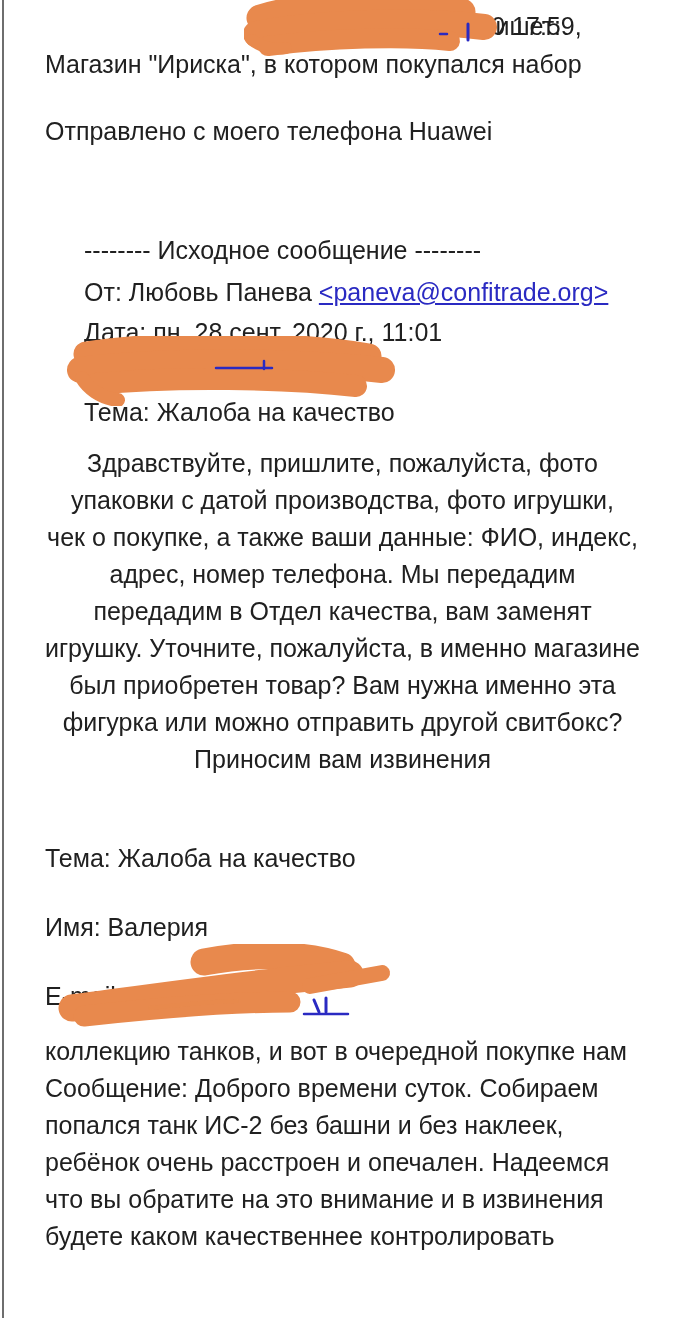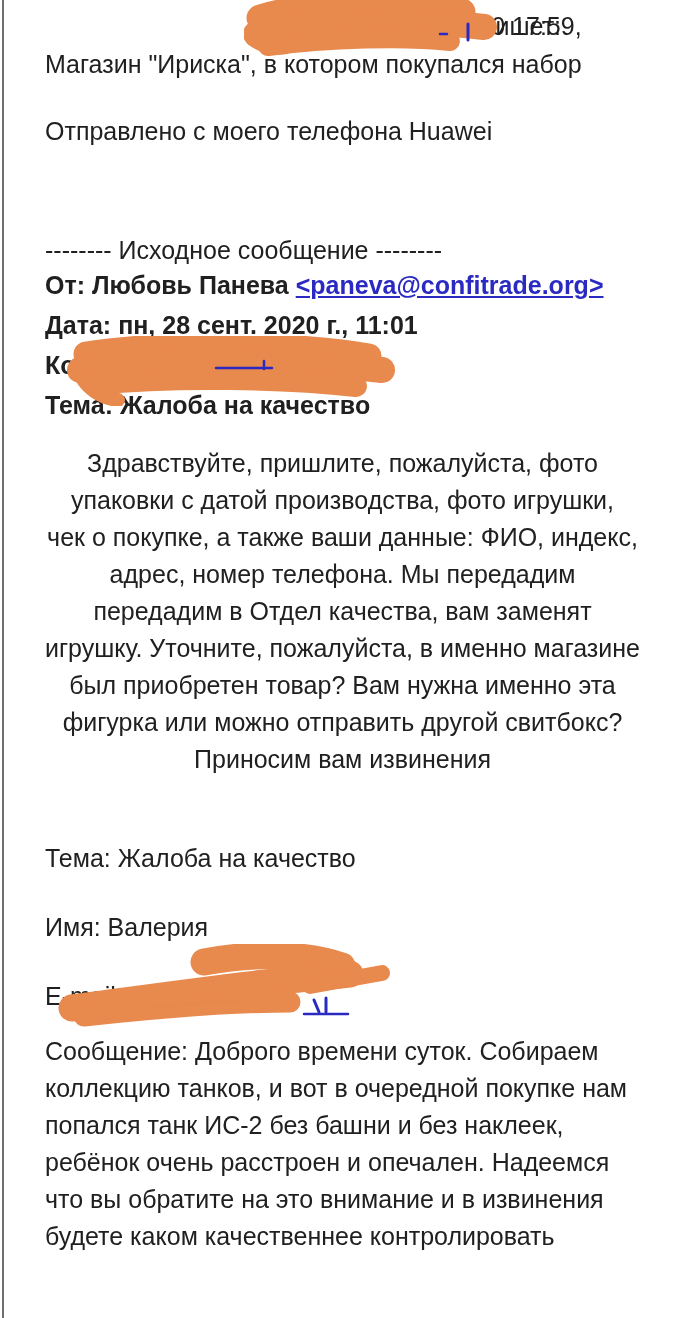--- a/index.html
+++ b/index.html
@@ -17,21 +17,21 @@
     position:relative;
     overflow:hidden;
     font-size:25px;
   }
   .left-rule{
     position:absolute;left:2px;top:0;width:2px;height:1318px;
     background:var(--border);
   }
   .abs{position:absolute;left:45px;white-space:nowrap;}
   .lh38{line-height:38px;text-align:right;}
-  .lh40{line-height:40px;}
+  .lh40{line-height:40px;margin-left:39px;}
   .lh37{line-height:37px;}
   a.email-link{color:var(--link);text-decoration:underline;cursor:pointer;}
   .quote-line1{position:relative;}
   .writes-suffix{position:absolute;left:437px;top:0;}
   .ink-svg{position:absolute;pointer-events:none;}
   .ink{stroke:currentColor;fill:none;stroke-linecap:round;stroke-linejoin:round;}
   .ink-orange{color:var(--scribble);}
   .ink-blue{color:var(--link);}
 </style>
 </head>
@@ -44,21 +44,21 @@
     <span>29.09.2020 17:59,</span>
     <span class="writes-suffix">пишет:</span>
   </div>
   <div>Магазин "Ириска", в котором покупался набор</div>
 </div>
 
 <div class="abs lh38" style="top:112px;">Отправлено с моего телефона Huawei</div>
 
 <div class="abs lh40" style="top:230px;">-------- Исходное сообщение --------</div>
 
-<div class="abs lh40" style="top:265px;font-weight:bold;">
+<div class="abs lh40" style="top:272px;">
   <div><span>От: Любовь Панева </span><a class="email-link">&lt;paneva@confitrade.org&gt;</a></div>
   <div>Дата: пн, 28 сент. 2020 г., 11:01</div>
   <div>Кому: </div>
   <div>Тема: Жалоба на качество</div>
 </div>
 
 <div class="abs lh37" style="top:445px;text-align:center;">
   <div>Здравствуйте, пришлите, пожалуйста, фото</div>
   <div>упаковки с датой производства, фото игрушки,</div>
   <div>чек о покупке, а также ваши данные: ФИО, индекс,</div>
@@ -68,22 +68,22 @@
   <div>был приобретен товар? Вам нужна именно эта</div>
   <div>фигурка или можно отправить другой свитбокс?</div>
   <div>Приносим вам извинения</div>
 </div>
 
 <div class="abs lh38" style="top:839px;">Тема: Жалоба на качество</div>
 <div class="abs lh38" style="top:908px;">Имя: Валерия</div>
 <div class="abs lh38" style="top:977px;">E-mail:</div>
 
 <div class="abs lh37" style="top:1033px;">
+  <div>коллекцию танков, и вот в очередной покупке нам</div>
   <div>Сообщение: Доброго времени суток. Собираем</div>
-  <div>коллекцию танков, и вот в очередной покупке нам</div>
   <div>попался танк ИС-2 без башни и без наклеек,</div>
   <div>ребёнок очень расстроен и опечален. Надеемся</div>
   <div>что вы обратите на это внимание и в извинения</div>
   <div>будете каком качественнее контролировать</div>
 </div>
 
 <svg class="ink-svg ink-orange" style="left:244px;top:-4px;" width="262" height="64" viewBox="0 0 262 64">
   <path class="ink" d="M16 22 C60 8 150 5 218 16" stroke-width="27"></path>
   <path class="ink" d="M12 38 C75 26 175 23 240 31" stroke-width="26"></path>
   <path class="ink" d="M24 50 C85 42 160 40 206 45" stroke-width="20"></path>

